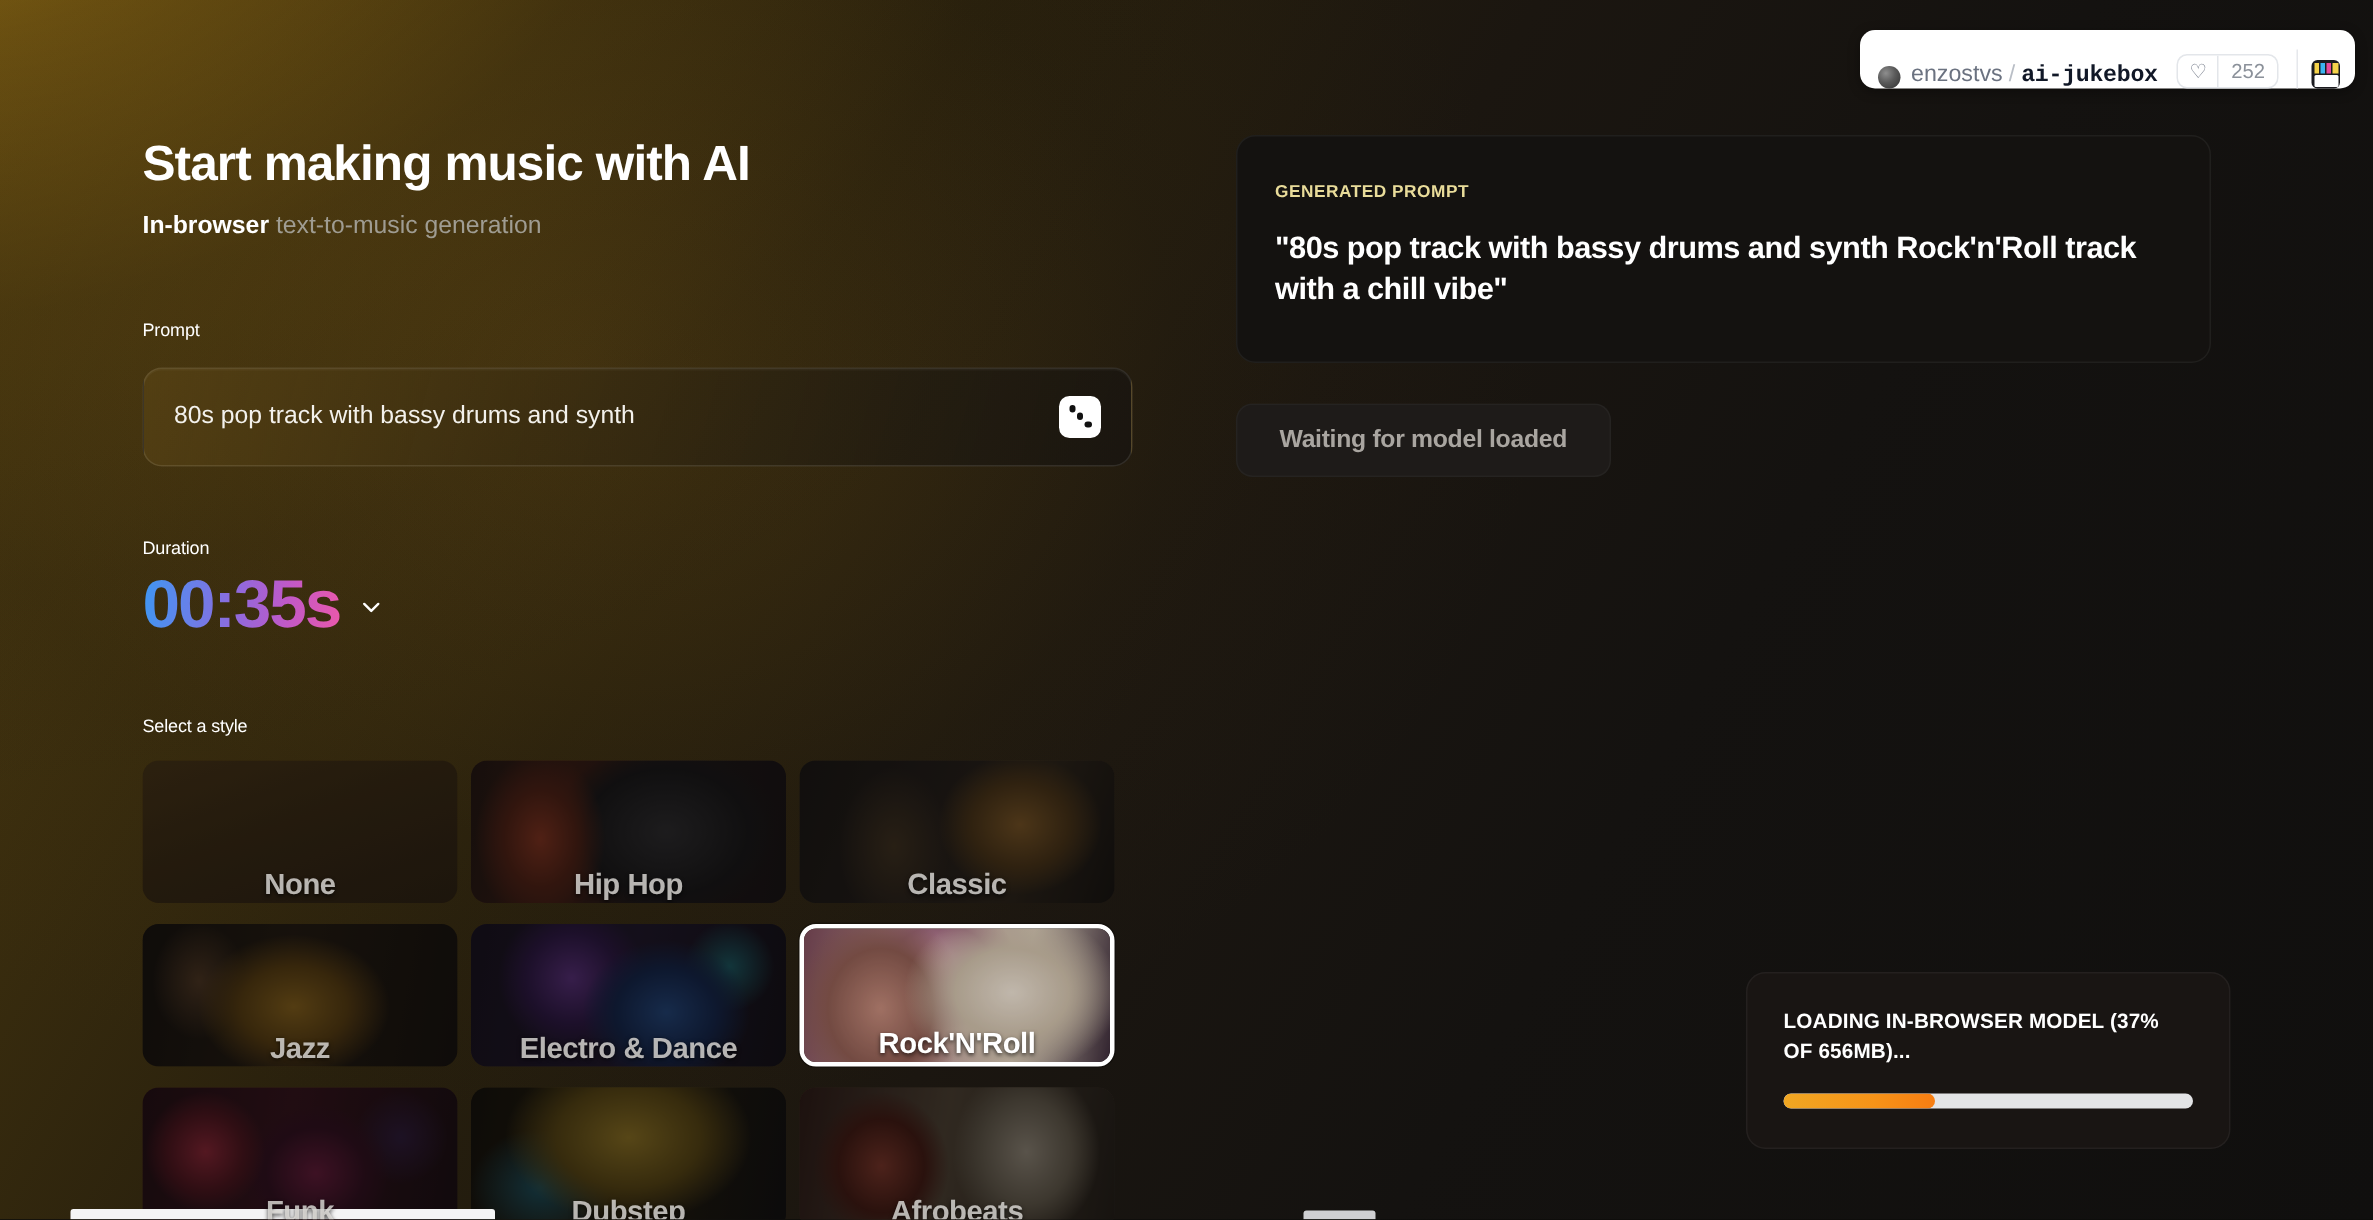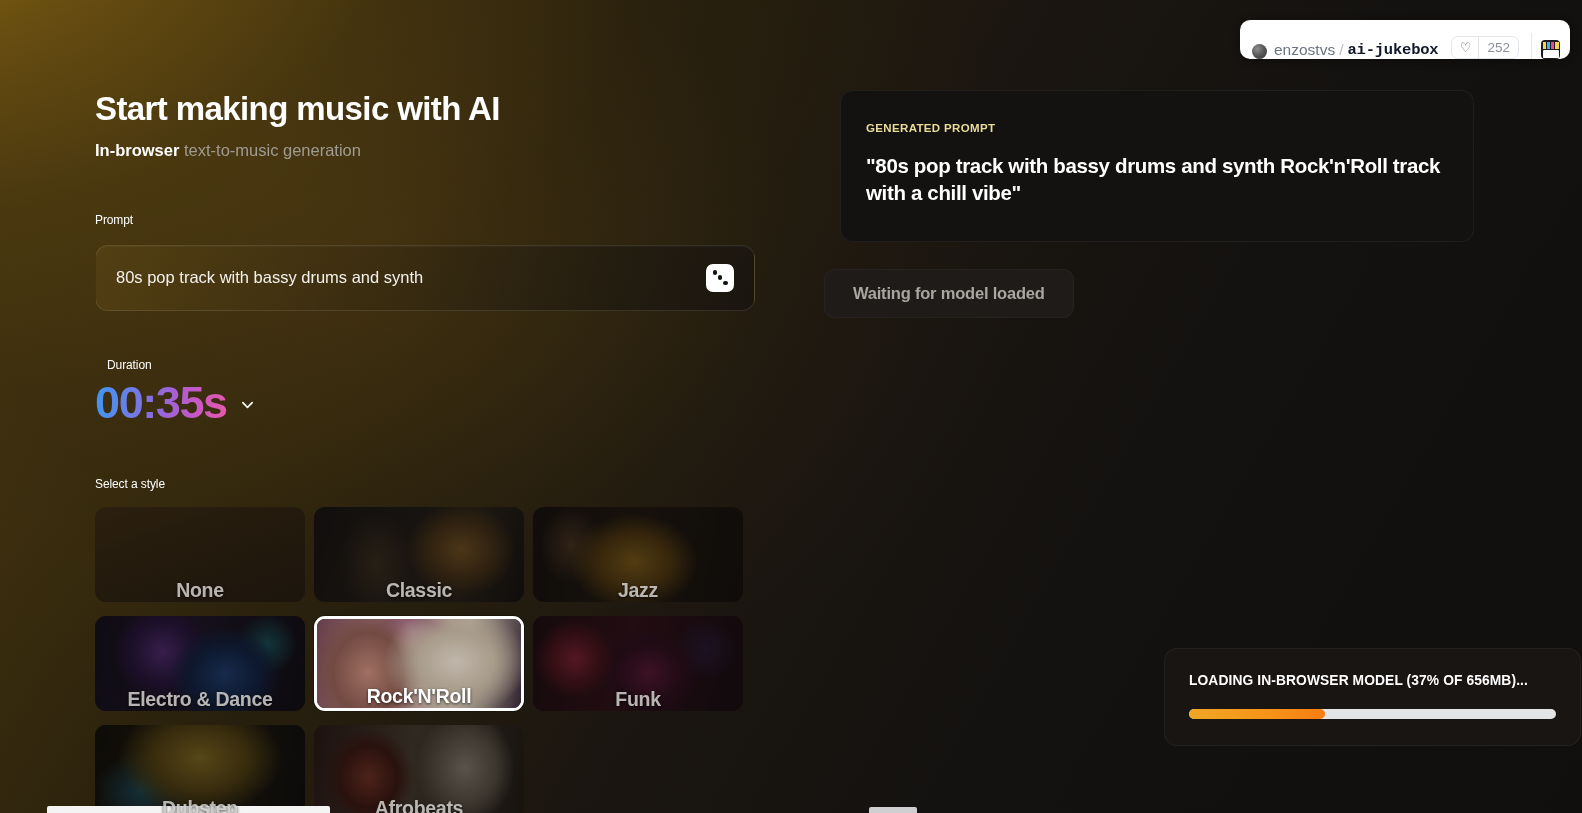--- a/index.html
+++ b/index.html
@@ -107,21 +107,21 @@
     border: 0; cursor: pointer;
   }
   .dice-btn i {
     position: absolute; width: 4.6px; height: 4.6px;
     border-radius: 50%; background: #111111;
   }
   .dice-btn i:nth-child(1){ left: 6.5px; top: 6.5px; }
   .dice-btn i:nth-child(2){ left: 11.7px; top: 11.7px; }
   .dice-btn i:nth-child(3){ left: 17px; top: 17px; }
 
-  .duration-label { margin-top: 47px; margin-left: 12px; }
+  .duration-label { margin-top: 47px; }
   .duration-row { margin-top: 8px; display: flex; align-items: center; gap: 13px; }
   .duration-value {
     font-size: 45px; font-weight: 700; letter-spacing: -1.4px;
     background: linear-gradient(95deg, #4a9af0 0%, #6f7fe8 28%, #a濃 45%, #b565d6 62%, #e45fb4 100%);
     background: linear-gradient(95deg, #3e97f2 0%, #6a7fe8 26%, #9069dd 48%, #c059c8 72%, #ea58ab 100%);
     -webkit-background-clip: text; background-clip: text;
     -webkit-text-fill-color: transparent; color: transparent;
     line-height: 1;
   }
   .chev {
@@ -200,21 +200,20 @@
      radial-gradient(55px 60px at 26% 55%, #b04a3a 0%, #5a2018 52%, rgba(0,0,0,0) 82%),
      linear-gradient(100deg,#3a201c 0%,#6a5a48 45%,#2a241e 100%);}
 
   
   .right-col { position: absolute; left: 824px; top: 90px; width: 650px; }
   .gen-prompt-card {
     border-radius: 13px;
     background: #141210;
     border: 1px solid rgba(255,255,255,0.055);
     padding: 31px 26px 34px 25px;
-    margin-left: 16px;
   }
   .gen-prompt-title {
     font-size: 11.5px; font-weight: 700; letter-spacing: 0.35px;
     color: #e9dc9a; text-transform: uppercase;
   }
   .gen-prompt-text {
     margin-top: 18px;
     font-size: 20.5px; font-weight: 700; color: #ffffff;
     line-height: 1.33; letter-spacing: -0.35px;
   }
@@ -225,21 +224,21 @@
     border-radius: 11px;
     background: #1e1b19;
     border: 1px solid rgba(255,255,255,0.035);
     color: #a9a5a0; font-size: 16.5px; font-weight: 700;
     letter-spacing: -0.2px; cursor: default;
   }
 
   
   .toast {
     position: absolute; left: 1164px; top: 648px;
-    width: 417px; border-radius: 13px;
+    width: 323px; border-radius: 13px;
     background: #191513;
     border: 1px solid rgba(255,255,255,0.05);
     padding: 22px 24px 26px 24px;
   }
   .toast-text {
     font-size: 13.8px; font-weight: 700; color: #ffffff;
     text-transform: uppercase; letter-spacing: 0.1px; line-height: 1.45;
   }
   .toast-track {
     margin-top: 18px; height: 10px; border-radius: 6px;
@@ -311,20 +310,25 @@
     </div>
 
     <div class="field-label style-label">Select a style</div>
     <div class="style-grid" id="style-grid">
         <div class="style-tile none-tile">
           <div class="tile-bg "></div>
           <div class="tile-scrim"></div>
           <span class="tile-label">None</span>
         </div>
         <div class="style-tile">
+          <div class="tile-bg art-hiphop"></div>
+          <div class="tile-scrim"></div>
+          <span class="tile-label">Hip Hop</span>
+        </div>
+        <div class="style-tile">
           <div class="tile-bg art-classic"></div>
           <div class="tile-scrim"></div>
           <span class="tile-label">Classic</span>
         </div>
         <div class="style-tile">
           <div class="tile-bg art-jazz"></div>
           <div class="tile-scrim"></div>
           <span class="tile-label">Jazz</span>
         </div>
         <div class="style-tile">

